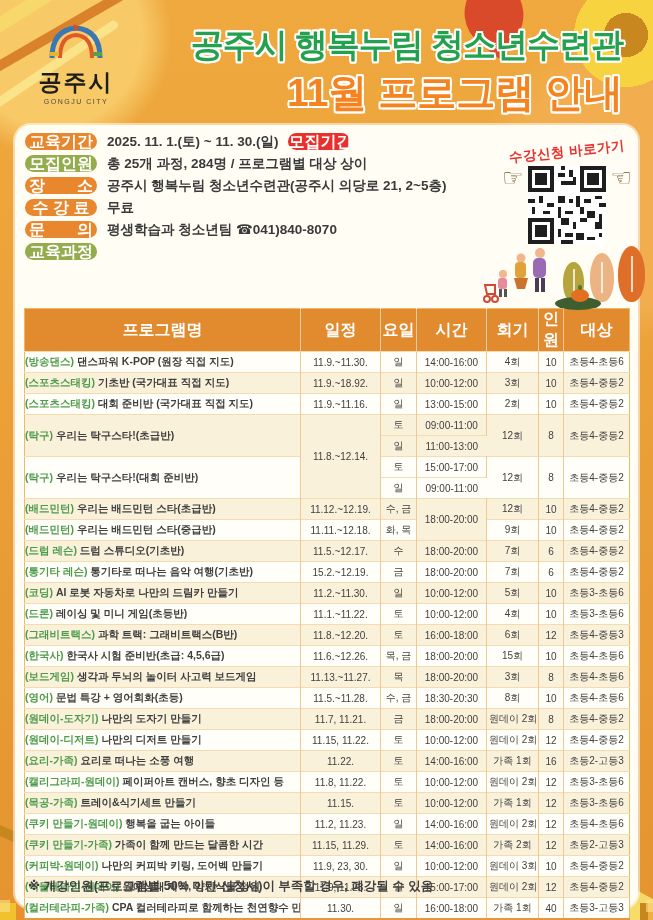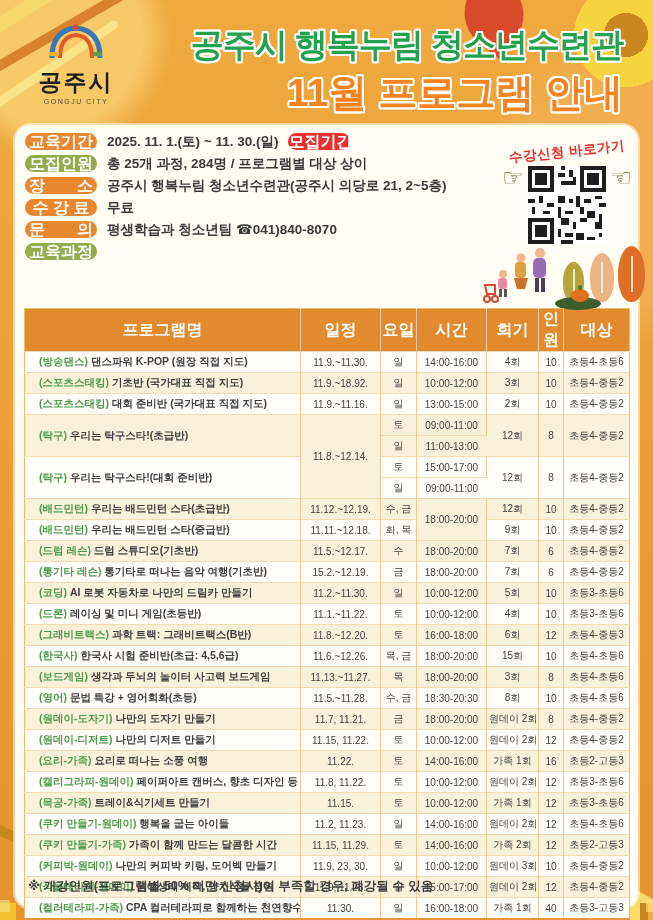--- a/index.html
+++ b/index.html
@@ -74,21 +74,21 @@
   
   .tablewrap{position:absolute;left:9px;top:183px;}
   table.prog{border-collapse:collapse;table-layout:fixed;width:605px;
     border:1.5px solid #ECB86A;border-bottom:2.5px solid #E6963B;}
   table.prog thead th{background:#E18A2E;color:#fff;font-weight:bold;font-size:16px;height:22px;
     border-right:1px solid rgba(255,255,255,.55);padding:0;}
   table.prog thead th:last-child{border-right:none;}
   table.prog td{height:20px;font-size:10px;color:#3F3F3F;text-align:center;padding:0 2px;
     border-top:1px solid #F3DCB0;border-right:1px solid #EFC893;overflow:hidden;white-space:nowrap;}
   table.prog td:last-child{border-right:none;}
-  table.prog td.name{text-align:left;padding-left:14px;font-size:10.5px;font-weight:600;}
+  table.prog td.name{text-align:left;padding-left:0;font-size:10.5px;font-weight:600;}
   .prefix{color:#4E9B4E;font-weight:bold;}
   tr.bg-a{background:#FFFEF8;} tr.bg-b{background:#FAF1DB;}
 
   
   .footnote{position:absolute;left:13px;top:753px;font-size:12.5px;font-weight:600;color:#3F3F3F;}
 </style>
 </head>
 <body>
 
 <div class="stage">

